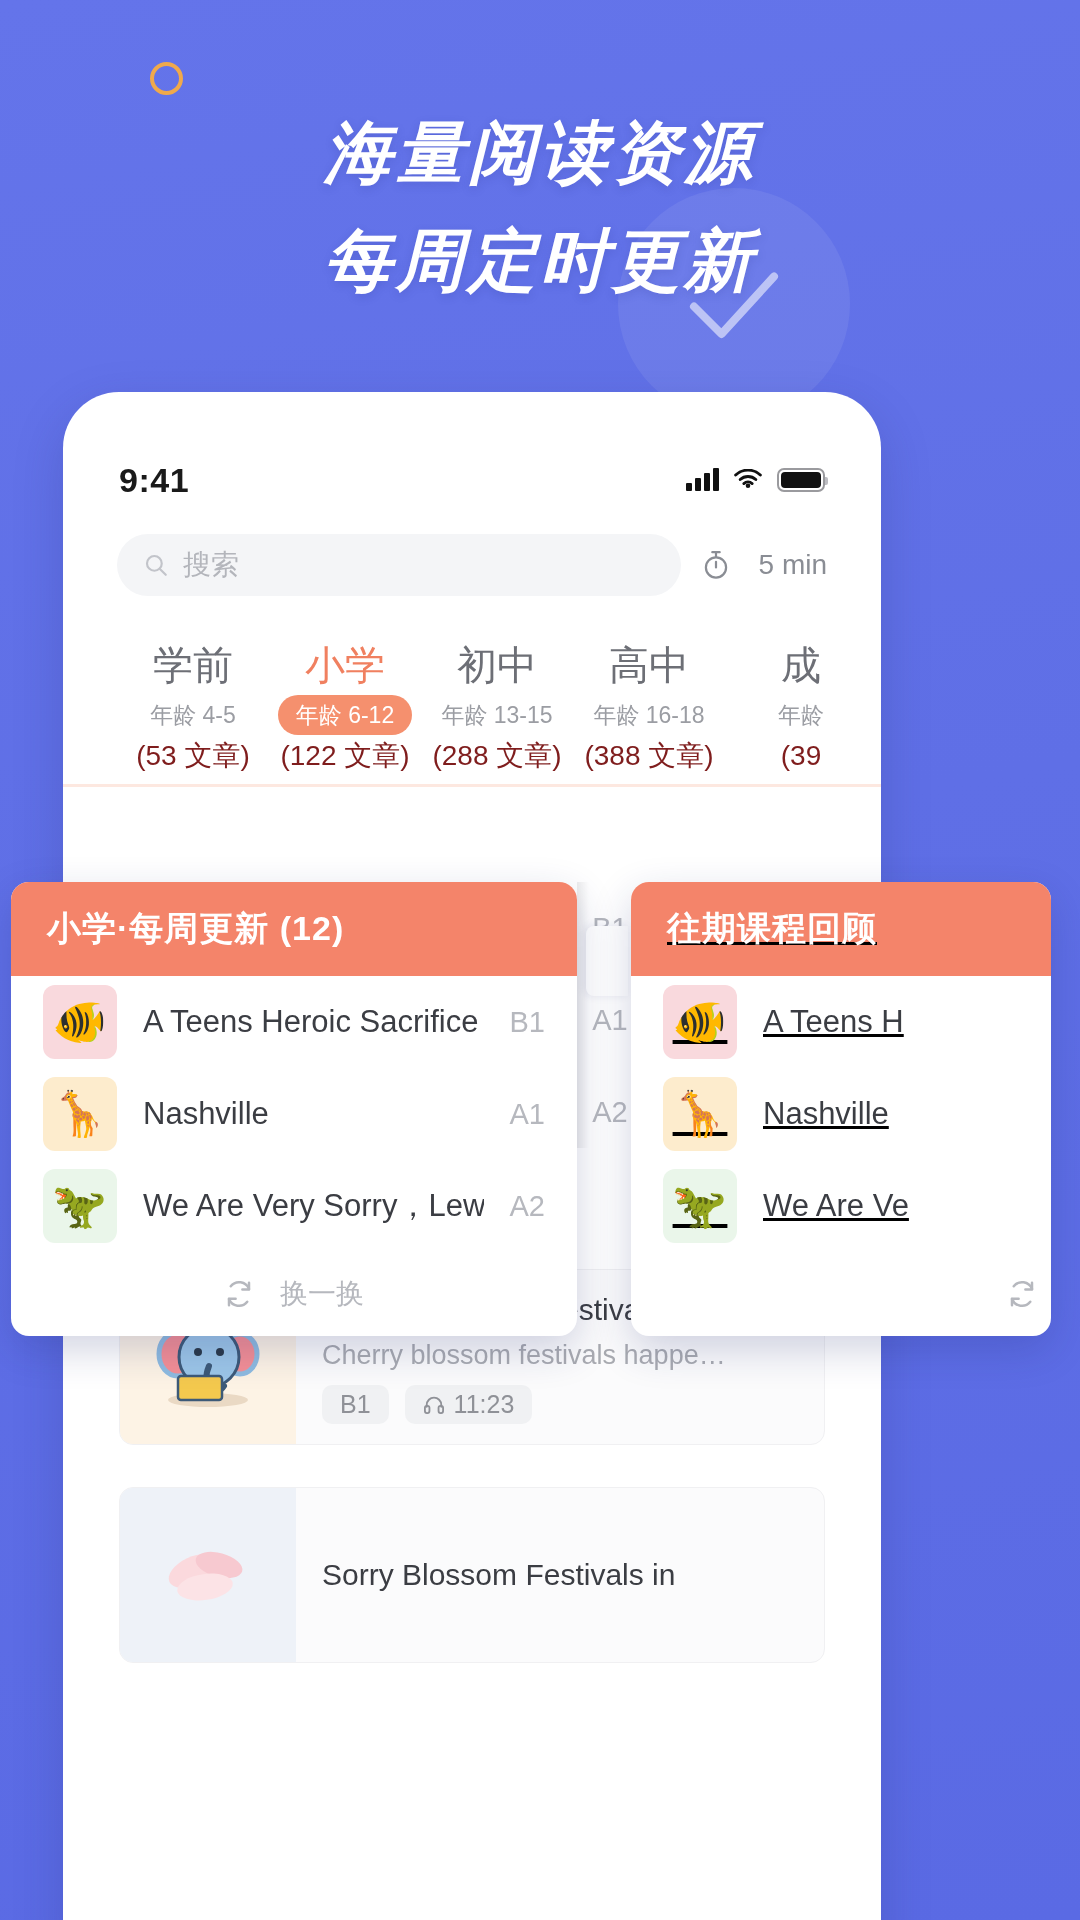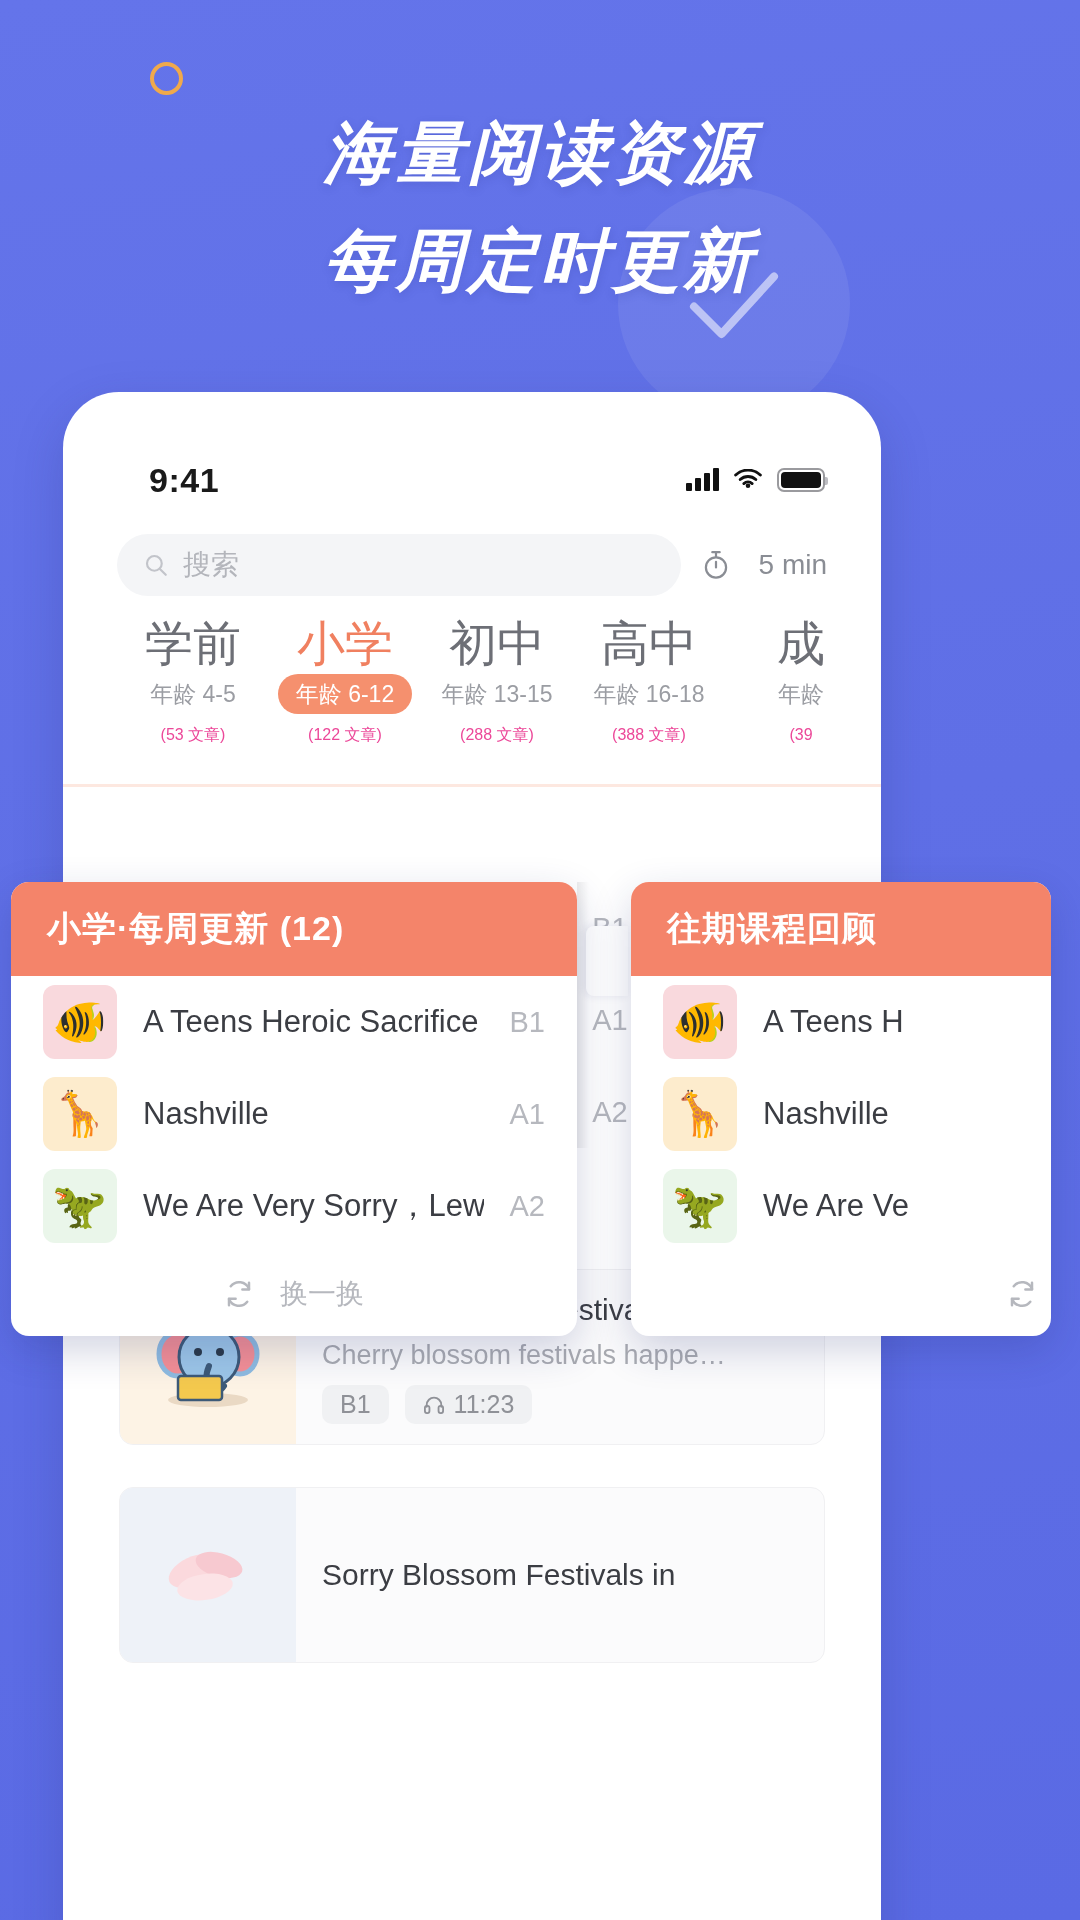--- a/index.html
+++ b/index.html
@@ -47,21 +47,21 @@
     box-shadow: 0 18px 50px rgba(35,45,120,0.22);
     overflow: hidden;
   }
   .phone-inner { position: absolute; left: 0; top: 0; width: 818px; height: 1560px; }
 
   .status-bar {
     position: absolute; left: 0; top: 60px; width: 818px; height: 56px;
     display: flex; align-items: center; justify-content: space-between;
     padding: 0 56px;
   }
-  .status-time { font-size: 34px; font-weight: bold; color: #1a1a1a; letter-spacing: 0.5px; margin-left: 30px; }
+  .status-time { font-size: 34px; font-weight: bold; color: #1a1a1a; letter-spacing: 0.5px; }
   .status-icons { display: flex; align-items: center; gap: 14px; }
 
   .signal { display: flex; align-items: flex-end; gap: 3px; height: 22px; }
   .signal i { display: block; width: 6px; background: #111; border-radius: 1px; }
   .signal i:nth-child(1) { height: 8px; }
   .signal i:nth-child(2) { height: 13px; }
   .signal i:nth-child(3) { height: 18px; }
   .signal i:nth-child(4) { height: 23px; }
   .battery {
     width: 48px; height: 24px; border: 2px solid #9a9a9e; border-radius: 7px;
@@ -85,30 +85,30 @@
   .search-ph { font-size: 28px; color: #b3b5bb; }
   .timer-chip { display: flex; align-items: center; gap: 28px; }
   .timer-chip .label { font-size: 28px; color: #8a8d94; }
 
   
   .tabs {
     position: absolute; left: 0; top: 228px; width: 818px;
     display: flex; padding-left: 54px; gap: 0;
   }
   .tab { width: 152px; flex: none; text-align: center; }
-  .tab .t-name { font-size: 48px; color: #6d6f76; line-height: 48px; }
+  .tab .t-name { font-size: 40px; color: #6d6f76; line-height: 48px; margin-top: 21px; }
   .tab.active .t-name { color: #f08060; }
   .tab .t-age {
     display: inline-block; font-size: 23px; color: #9b9da3;
     line-height: 40px; margin-top: 6px; padding: 0 10px;
   }
   .tab.active .t-age {
     background: #f5906e; color: #ffffff; border-radius: 20px; padding: 0 18px;
   }
-  .tab .t-count { font-size: 16px; color: #ec4899; line-height: 38px; margin-top: 2px; }
+  .tab .t-count { font-size: 28px; color: #7f1d1d; line-height: 38px; margin-top: 2px; }
 
   .tabs-underline {
     position: absolute; left: 0; top: 392px; width: 818px; height: 3px;
     background: #fde8e0;
   }
 
   
   .guest-section { position: absolute; left: 0; top: 790px; width: 818px; }
   .guest-head {
     display: flex; align-items: flex-end; justify-content: space-between;
@@ -140,21 +140,21 @@
     font-size: 25px; padding: 5px 18px; display: flex; align-items: center; gap: 9px;
   }
 
   
   .ov {
     position: absolute; background: #ffffff;
     border-radius: 18px; box-shadow: 0 14px 40px rgba(30,40,110,0.20);
     overflow: hidden;
   }
   .ov-main { left: 11px; top: 882px; width: 566px; }
-  .ov-second { left: 631px; top: 882px; width: 420px; }
+  .ov-second { left: 631px; top: 882px; width: 420px; text-decoration: underline; }
 
   .ov-head {
     height: 94px; background: #f4846a; display: flex; align-items: center;
     padding: 0 36px;
   }
   .ov-head .h-txt { color: #fff; font-size: 34px; font-weight: bold; letter-spacing: 1px; }
 
   .ov-row {
     display: flex; align-items: center; height: 92px; padding: 0 32px; gap: 26px;
   }

